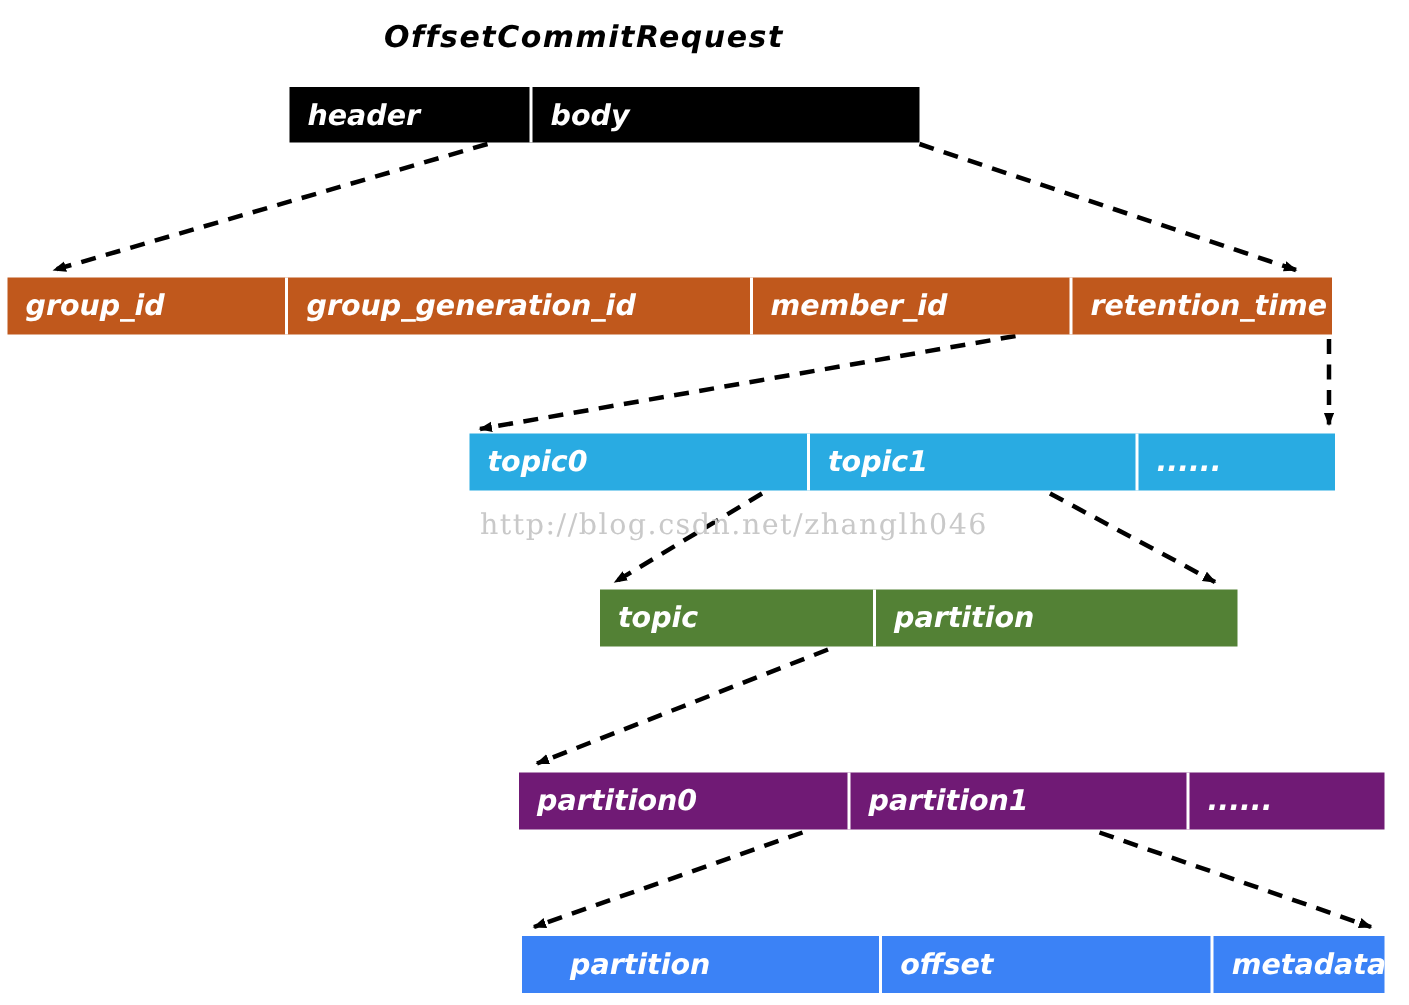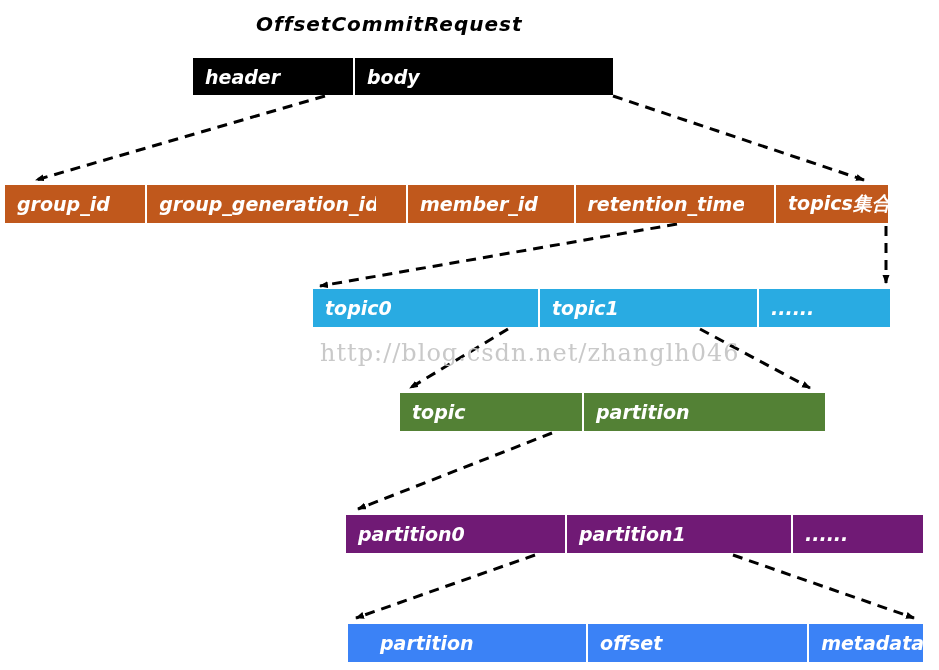--- a/index.html
+++ b/index.html
@@ -27,21 +27,21 @@
     color:#ffffff;font-weight:bold;font-style:italic;font-size:19px;
     white-space:nowrap;overflow:hidden;
   }
   .cell + .cell{border-left:2px solid #ffffff;}
   .cell.grow{flex:1 1 auto;}
   .arrows{position:absolute;left:0;top:0;width:939px;height:670px;pointer-events:none;}
   .arrows line{stroke:#000;stroke-width:3;stroke-dasharray:10 7;}
   .watermark{
     position:absolute;left:320px;top:339px;
     font-family:"DejaVu Serif","Liberation Serif",serif;
-    font-size:24px;color:#c9c9c9;letter-spacing:1px;
+    font-size:19px;color:#c9c9c9;letter-spacing:1px;
   }
 </style>
 </head>
 <body>
 
 <div class="canvas">
 
   <svg class="arrows" viewBox="0 0 939 670">
     <defs>
       <marker id="ah" markerWidth="10" markerHeight="8" refX="8" refY="3.5" orient="auto" markerUnits="userSpaceOnUse">
@@ -64,21 +64,20 @@
   <div class="bar" style="left: 193px; top: 58px; width: 420px; height: 37px; background-color: rgb(0, 0, 0);">
     <div class="cell" style="width:130px">header</div>
     <div class="cell grow">body</div>
   </div>
 
   <div class="bar" style="left: 5px; top: 185px; width: 883px; height: 38px; background-color: rgb(192, 88, 28); justify-content: space-between;">
     <div class="cell" style="width:113px">group_id</div>
     <div class="cell" style="width:237px">group_generation_id</div>
     <div class="cell" style="width:141px">member_id</div>
     <div class="cell" style="width:175px">retention_time</div>
-    <div class="cell grow">topics集合</div>
   </div>
 
   <div class="bar" style="left: 313px; top: 289px; width: 577px; height: 38px; background-color: rgb(41, 171, 226);">
     <div class="cell" style="width:195px">topic0</div>
     <div class="cell" style="width:189px">topic1</div>
     <div class="cell grow">......</div>
   </div>
 
   <div class="watermark">http://blog.csdn.net/zhanglh046</div>
 

